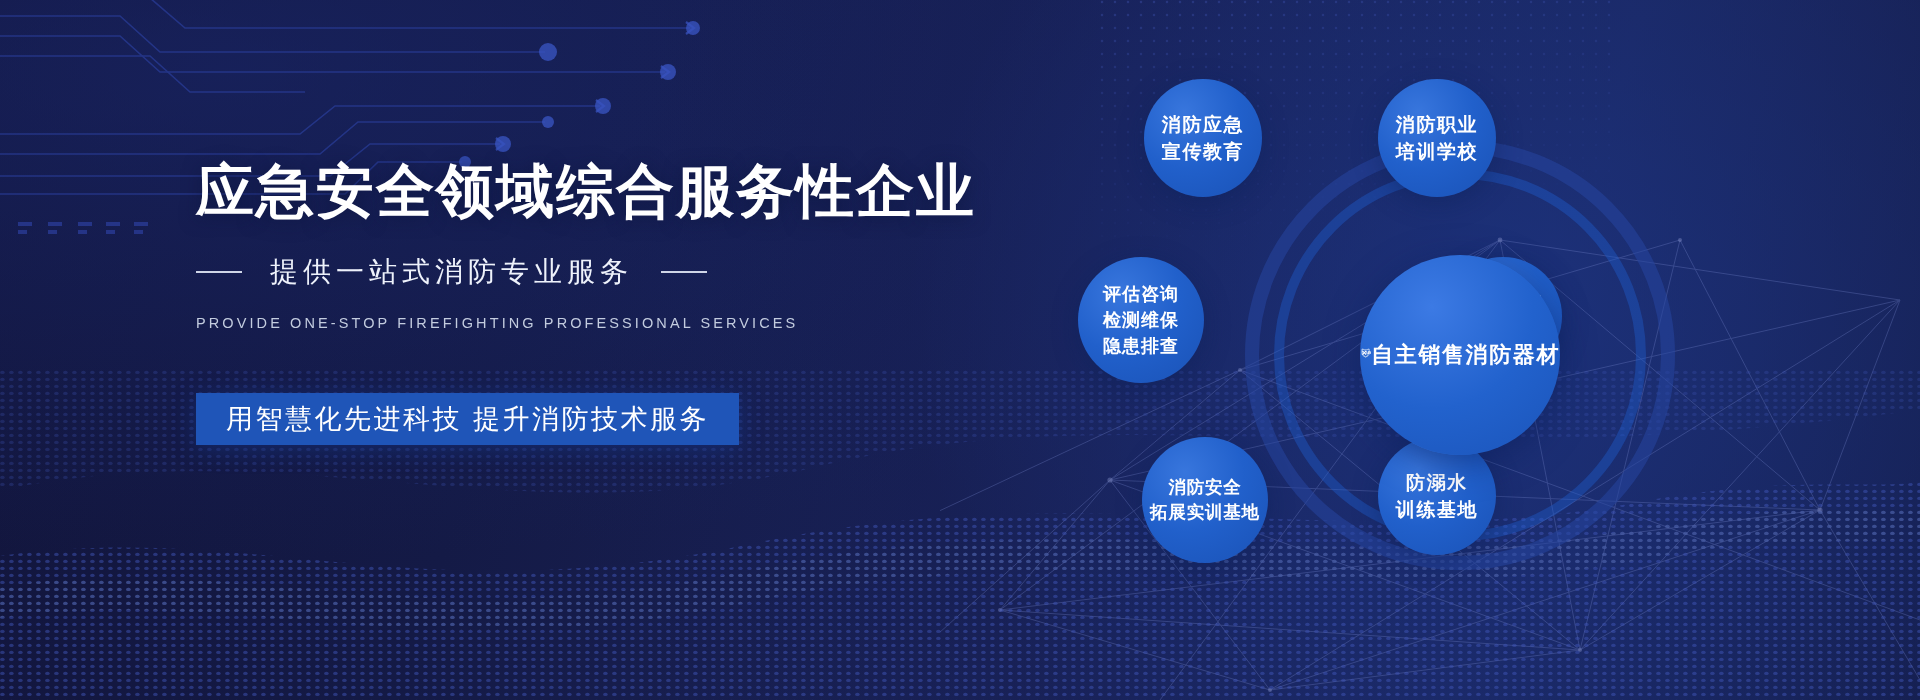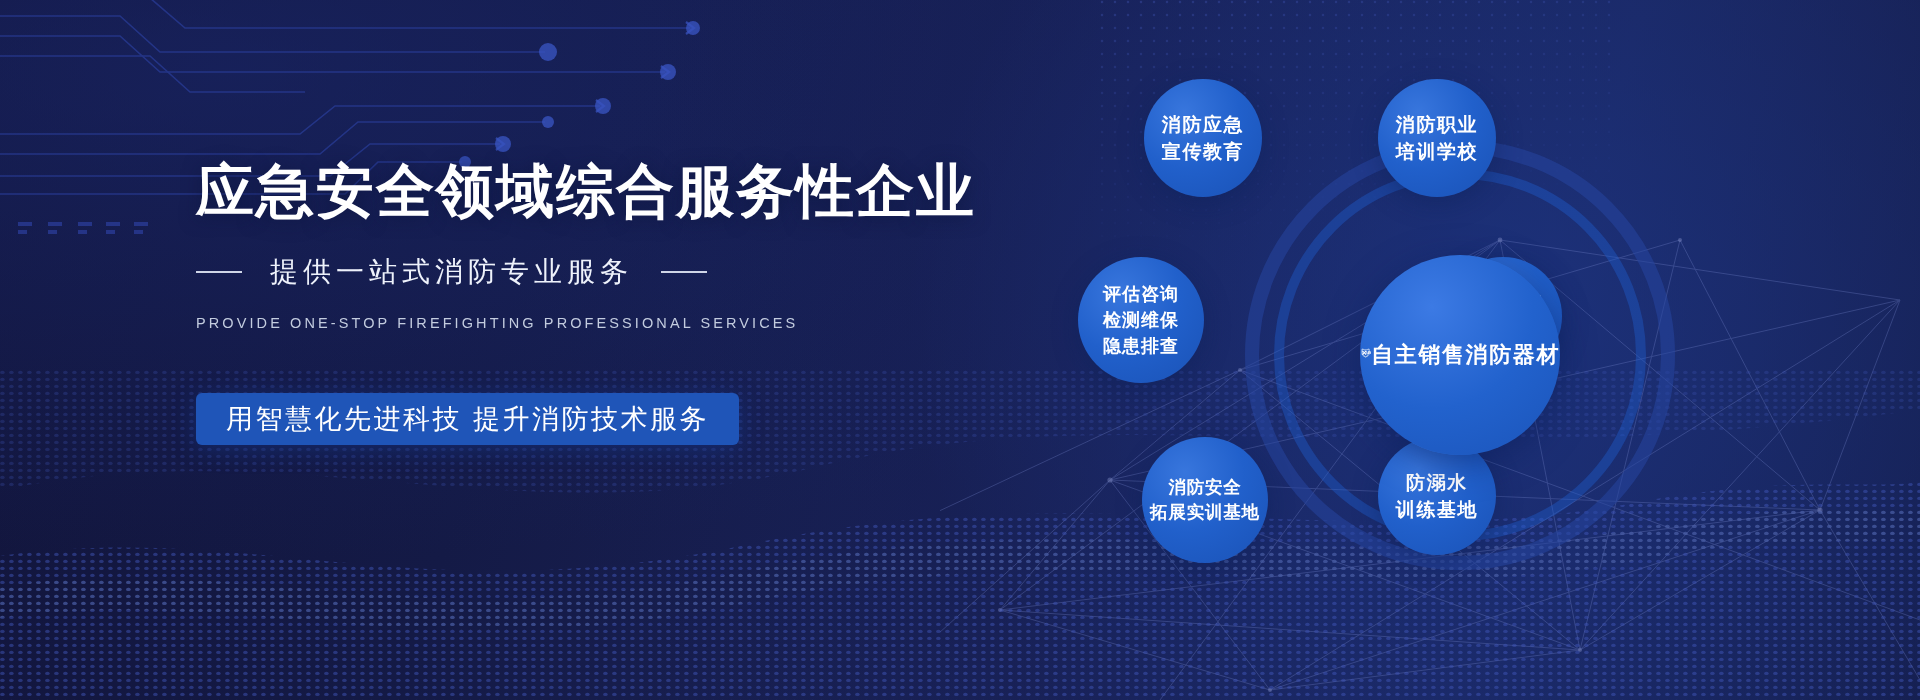--- a/index.html
+++ b/index.html
@@ -41,21 +41,20 @@
 
   .engline{
     margin-top:24px;font-size:14.5px;color:#c3ccdf;letter-spacing:3.1px;
     white-space:nowrap;font-weight:500;
   }
 
   .cta{
     margin-top:62px;display:inline-flex;align-items:center;justify-content:center;
     background:#1f55b8;height:52px;padding:0 30px;
     box-shadow:0 4px 22px rgba(20,60,150,.45);
-    border-radius:6px;
   }
   .cta-text{
     color:#ffffff;font-size:27px;letter-spacing:2.5px;white-space:nowrap;
     font-family:"DejaVu Sans","Liberation Sans",sans-serif;
   }
 
   
   .diagram{position:absolute;left:1100px;top:45px;width:720px;height:620px;}
   .ring{
     position:absolute;border-radius:50%;

